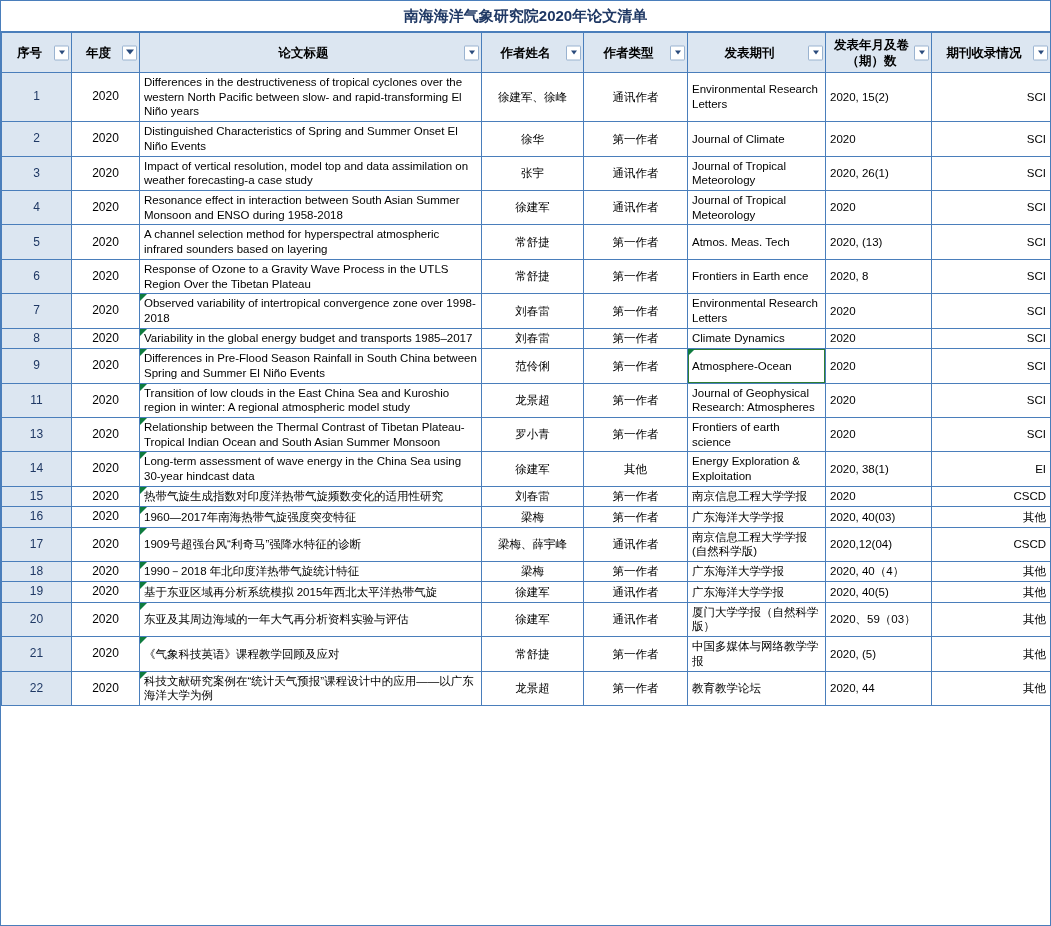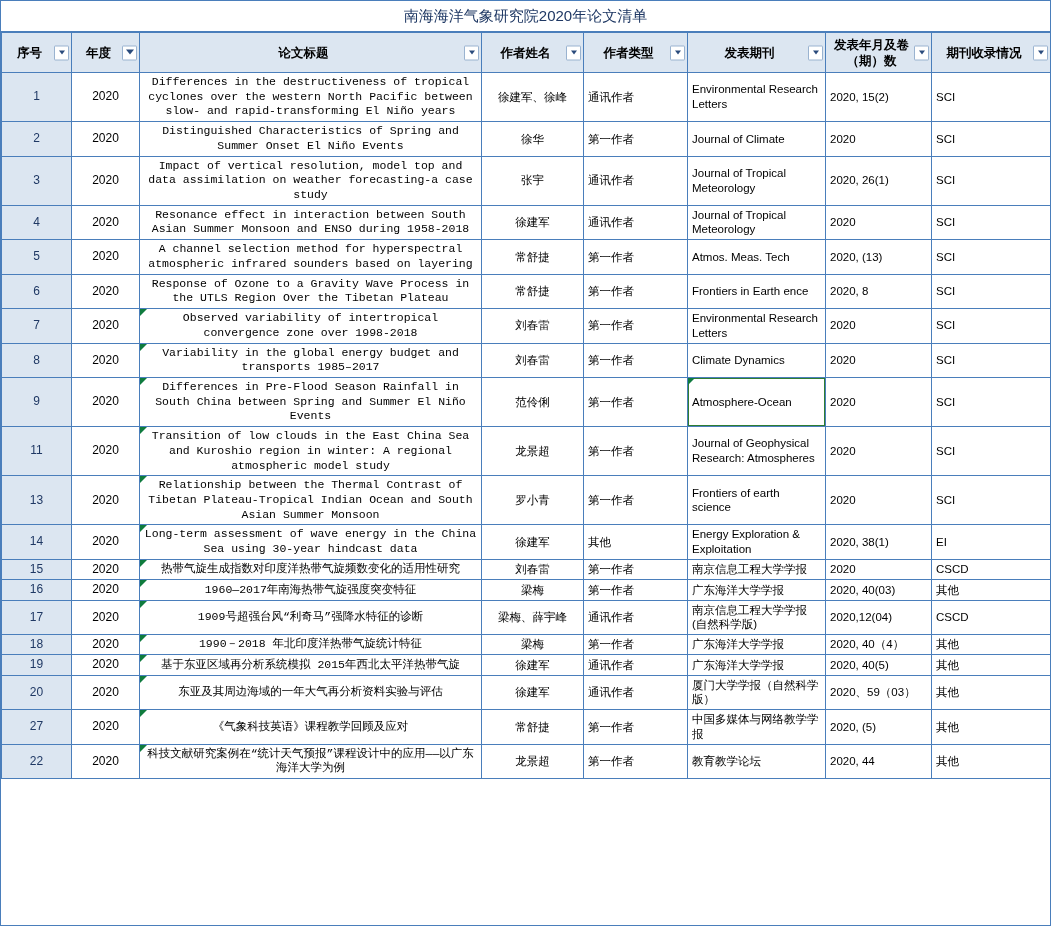--- a/index.html
+++ b/index.html
@@ -21,21 +21,21 @@
     border: 1px solid #4a7ebb;
     background: #ffffff;
     display: flex;
     flex-direction: column;
   }
   .title-row {
     height: 30px;
     line-height: 30px;
     text-align: center;
     font-size: 15px;
-    font-weight: normal;
+    font-weight: bold;
     color: #1f3864;
     border-bottom: 1px solid #4a7ebb;
     background: #ffffff;
   }
   table {
     border-collapse: collapse;
     table-layout: fixed;
     width: 100%;
   }
   th, td {
@@ -107,26 +107,26 @@
   td.no {
     text-align: center;
     background: #dce6f1;
     color: #1f3864;
     font-size: 12px;
   }
   td.year {
     text-align: center;
     font-size: 12px;
   }
-  td.title { text-align: center; font-family: Liberation Mono, monospace; }
+  td.title { text-align: left; }
   td.author { text-align: center; }
-  td.type { }
+  td.type { text-align: center; }
   td.journal { text-align: left; }
   td.issue { text-align: left; margin-left: 13px; }
-  td.index { text-align: left; }
+  td.index { text-align: right; }
 
   
   .mark { position: relative; margin-top: 28px; }
   .mark:after {
     content: "";
     position: absolute;
     left: 0;
     top: 0;
     width: 0;
     height: 0;
@@ -382,21 +382,21 @@
           <td class="no">20</td>
           <td class="year">2020</td>
           <td class="title mark">东亚及其周边海域的一年大气再分析资料实验与评估</td>
           <td class="author">徐建军</td>
           <td class="type">通讯作者</td>
           <td class="journal">厦门大学学报（自然科学版）</td>
           <td class="issue">2020、59（03）</td>
           <td class="index">其他</td>
         </tr>
         <tr>
-          <td class="no">27</td>
+          <td class="no">21</td>
           <td class="year">2020</td>
           <td class="title mark">《气象科技英语》课程教学回顾及应对</td>
           <td class="author">常舒捷</td>
           <td class="type">第一作者</td>
           <td class="journal">中国多媒体与网络教学学报</td>
           <td class="issue">2020, (5)</td>
           <td class="index">其他</td>
         </tr>
         <tr>
           <td class="no">22</td>

